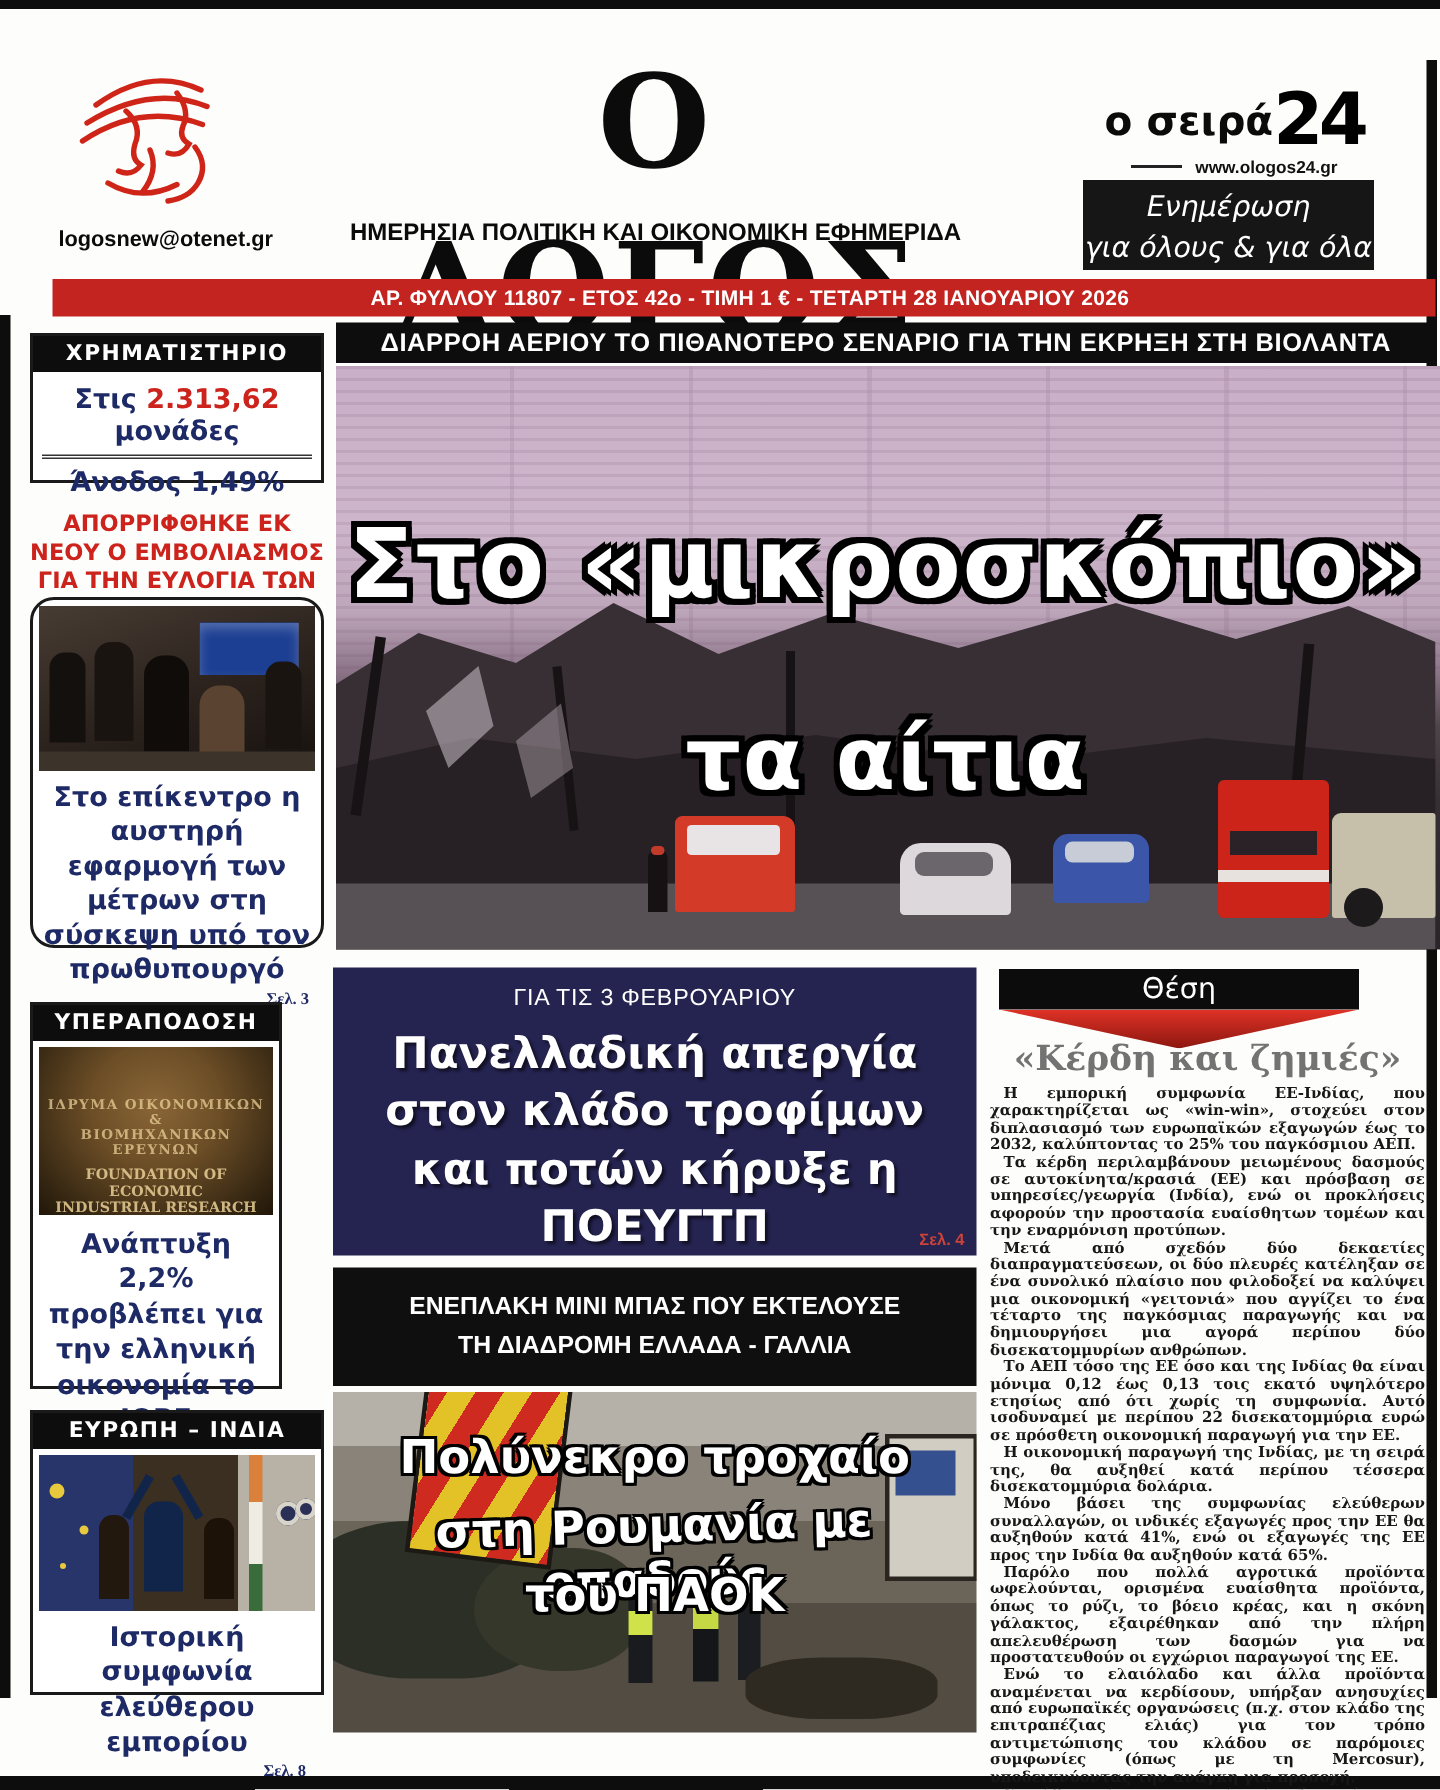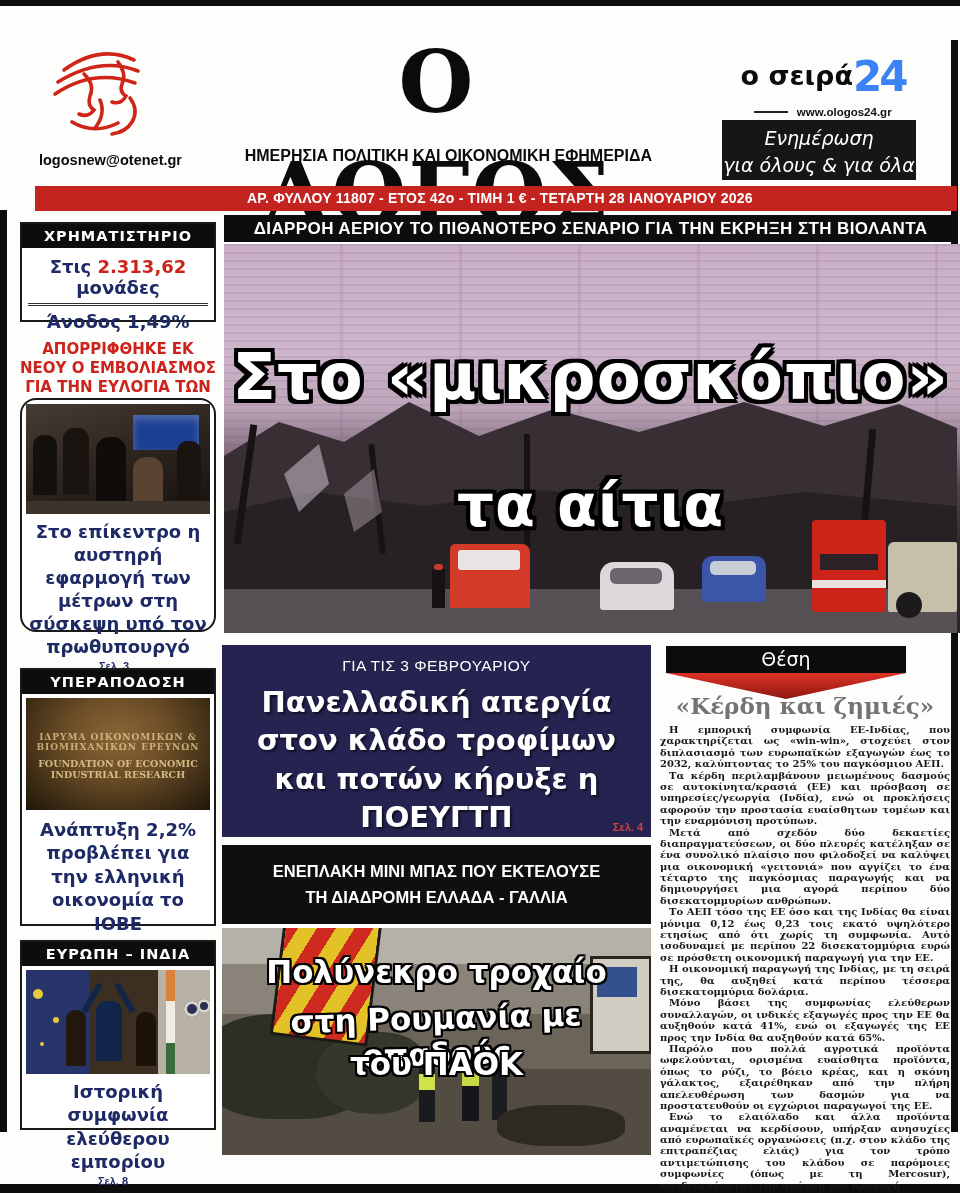--- a/index.html
+++ b/index.html
@@ -20,22 +20,22 @@
                 -4px 0 0 #000,4px 0 0 #000,0 -4px 0 #000,0 4px 0 #000,
                 -3px -3px 0 #000,3px 3px 0 #000,3px -3px 0 #000,-3px 3px 0 #000;}
   .outline-sm{color:#fff;
     text-shadow:-2px -2px 0 #000,2px -2px 0 #000,-2px 2px 0 #000,2px 2px 0 #000,
                 -2px 0 0 #000,2px 0 0 #000,0 -2px 0 #000,0 2px 0 #000;}
   .sidebox{border:2px solid #1a1a1a;background:#fff;}
   .sidebox-header{background:#0d0d0d;color:#fff;font-family:"DejaVu Sans",sans-serif;
     font-weight:bold;font-size:14.5px;text-align:center;line-height:24px;letter-spacing:1px;}
   .side-headline{font-family:"DejaVu Sans",sans-serif;font-weight:bold;color:#1e2a66;
     text-align:center;}
-  .pagenum{font-family:Liberation Sans, sans-serif;font-weight:bold;font-size:11px;
-    color:#1e2a66;text-align:center;}
+  .pagenum{font-family:Liberation Serif, serif;font-weight:bold;font-size:11px;
+    color:#1e2a66;text-align:right;}
   .opinion-body p{margin:0;text-indent:9px;text-align:justify;}
 </style>
 </head>
 <body>
 
 <div class="page">
 
   <div class="abs bar-black" style="left:0;top:0;width:960px;height:6px;"></div>
   <div class="abs bar-black" style="left:0;top:210px;width:7px;height:922px;"></div>
   <div class="abs bar-black" style="left:951px;top:40px;width:7px;height:1092px;"></div>
@@ -51,24 +51,24 @@
         <path d="M42 36 Q53 46 48 58 Q45 68 52 72 Q46 80 37 76"></path>
         <path d="M30 84 Q52 97 76 85"></path>
         <path d="M58 62 Q64 76 53 90"></path>
         <path d="M88 60 Q97 72 90 84 Q84 94 70 96"></path>
       </g>
     </svg>
   </div>
   <div class="abs b center" style="left:18px;top:152px;width:185px;font-size:14.5px;color:#0b0b0b;">logosnew@otenet.gr</div>
 
   <div class="abs serif b center" style="left:222px;top:26px;width:430px;height:112px;font-size:86px;line-height:112px;color:#0b0b0b;letter-spacing:2px;">Ο ΛΟΓΟΣ</div>
-  <div class="abs b center" style="left:222px;top:147px;width:430px;font-size:16px;color:#0b0b0b;text-align:right;">ΗΜΕΡΗΣΙΑ ΠΟΛΙΤΙΚΗ ΚΑΙ ΟΙΚΟΝΟΜΙΚΗ ΕΦΗΜΕΡΙΔΑ</div>
+  <div class="abs b center" style="left:222px;top:147px;width:430px;font-size:16px;color:#0b0b0b;">ΗΜΕΡΗΣΙΑ ΠΟΛΙΤΙΚΗ ΚΑΙ ΟΙΚΟΝΟΜΙΚΗ ΕΦΗΜΕΡΙΔΑ</div>
 
   <div class="abs" style="left:728px;top:52px;width:190px;height:62px;text-align:center;">
-    <span class="dsans b" style="font-size:27px;color:#0b0b0b;vertical-align:6px;">ο σειρά</span><span class="dsans b" style="font-size:42px;color:#3b82f6;letter-spacing:-3px;">24</span>
+    <span class="dsans b" style="font-size:27px;color:#0b0b0b;vertical-align:6px;">ο σειρά</span><span class="dsans b" style="font-size:48px;color:#000000;letter-spacing:-3px;">24</span>
   </div>
   <div class="abs" style="left:728px;top:102px;width:190px;text-align:center;">
     <span style="display:inline-block;width:34px;border-top:2px solid #222;vertical-align:3px;margin-right:4px;"></span>
     <span class="b" style="font-size:11.5px;color:#111;">www.ologos24.gr</span>
   </div>
   <div class="abs" style="left:722px;top:120px;width:194px;height:60px;background:#161616;color:#fff;text-align:center;
               font-family:'DejaVu Sans',sans-serif;font-style:italic;font-size:19px;line-height:1.42;padding-top:5px;box-sizing:border-box;">
     <div>Ενημέρωση</div>
     <div>για όλους &amp; για όλα</div>
   </div>
@@ -96,21 +96,21 @@
       <div style="position:absolute;left:20%;top:22%;width:26px;height:66px;background:#1a1410;border-radius:11px 11px 0 0;"></div>
       <div style="position:absolute;left:38%;top:30%;width:30px;height:64px;background:#0f0c0a;border-radius:13px 13px 0 0;"></div>
       <div style="position:absolute;left:58%;top:48%;width:30px;height:50px;background:#5a4431;border-radius:13px 13px 0 0;"></div>
       <div style="position:absolute;left:82%;top:34%;width:24px;height:58px;background:#191410;border-radius:10px 10px 0 0;"></div>
       <div style="position:absolute;left:0;bottom:0;width:100%;height:12%;background:#3c332b;"></div>
     </div>
     <div class="side-headline" style="margin:6px 4px 0 4px;font-size:18px;line-height:1.28;">Στο επίκεντρο η αυστηρή εφαρμογή των μέτρων στη σύσκεψη υπό τον πρωθυπουργό</div>
     <div class="pagenum" style="margin:2px 8px 0 0;">Σελ. 3</div>
   </div>
 
-  <div class="abs sidebox" style="left:20px;top:668px;width:196px;height:258px;box-sizing:border-box;">
+  <div class="abs sidebox" style="left:20px;top:668px;width:168px;height:258px;box-sizing:border-box;">
     <div class="sidebox-header" style="height:24px;">ΥΠΕΡΑΠΟΔΟΣΗ</div>
     <div style="position:relative;margin:4px;height:112px;background:radial-gradient(ellipse at 50% 35%,#8a6637 0%,#6b4d26 40%,#3a2a14 78%,#201608 100%);overflow:hidden;color:#e9cf96;font-family:'DejaVu Serif',serif;font-weight:bold;text-align:center;">
       <div style="margin-top:34px;font-size:9px;opacity:.75;letter-spacing:1px;">ΙΔΡΥΜΑ ΟΙΚΟΝΟΜΙΚΩΝ &amp;</div>
       <div style="font-size:9px;opacity:.75;letter-spacing:1px;">ΒΙΟΜΗΧΑΝΙΚΩΝ ΕΡΕΥΝΩΝ</div>
       <div style="margin-top:6px;font-size:9.5px;opacity:.85;">FOUNDATION OF ECONOMIC</div>
       <div style="font-size:9.5px;opacity:.85;">INDUSTRIAL RESEARCH</div>
     </div>
     <div class="side-headline" style="margin:8px 6px 0 6px;font-size:18px;line-height:1.3;">Ανάπτυξη 2,2% προβλέπει για την ελληνική οικονομία το ΙΟΒΕ</div>
     <div class="pagenum" style="margin:3px 8px 0 0;">Σελ. 5</div>
   </div>
@@ -209,21 +209,21 @@
   <div class="abs" style="left:658px;top:640px;width:294px;height:545px;">
     <div style="position:absolute;left:8px;top:6px;width:240px;height:27px;background:#0c0c0c;color:#fff;text-align:center;
                 font-size:19px;line-height:27px;font-family:'DejaVu Sans',sans-serif;">Θέση</div>
     <div style="position:absolute;left:8px;top:33px;width:240px;height:26px;background:linear-gradient(180deg,#e03226 0%,#8c1710 100%);
                 clip-path:polygon(0 0,100% 0,50% 100%);"></div>
     <div class="serif b center" style="position:absolute;left:0;top:52px;width:294px;font-size:23px;color:#737373;">«Κέρδη και ζημιές»</div>
     <div class="opinion-body serif b" style="position:absolute;left:2px;top:84px;width:290px;font-size:10px;line-height:1.14;color:#181818;">
       <p>Η εμπορική συμφωνία ΕΕ-Ινδίας, που χαρακτηρίζεται ως «win-win», στοχεύει στον διπλασιασμό των ευρωπαϊκών εξαγωγών έως το 2032, καλύπτοντας το 25% του παγκόσμιου ΑΕΠ.</p>
       <p>Τα κέρδη περιλαμβάνουν μειωμένους δασμούς σε αυτοκίνητα/κρασιά (ΕΕ) και πρόσβαση σε υπηρεσίες/γεωργία (Ινδία), ενώ οι προκλήσεις αφορούν την προστασία ευαίσθητων τομέων και την εναρμόνιση προτύπων.</p>
       <p>Μετά από σχεδόν δύο δεκαετίες διαπραγματεύσεων, οι δύο πλευρές κατέληξαν σε ένα συνολικό πλαίσιο που φιλοδοξεί να καλύψει μια οικονομική «γειτονιά» που αγγίζει το ένα τέταρτο της παγκόσμιας παραγωγής και να δημιουργήσει μια αγορά περίπου δύο δισεκατομμυρίων ανθρώπων.</p>
-      <p>Το ΑΕΠ τόσο της ΕΕ όσο και της Ινδίας θα είναι μόνιμα 0,12 έως 0,23 τοις εκατό υψηλότερο ετησίως από ότι χωρίς τη συμφωνία. Αυτό ισοδυναμεί με περίπου 22 δισεκατομμύρια ευρώ σε πρόσθετη οικονομική παραγωγή για την ΕΕ.</p>
+      <p>Το ΑΕΠ τόσο της ΕΕ όσο και της Ινδίας θα είναι μόνιμα 0,12 έως 0,13 τοις εκατό υψηλότερο ετησίως από ότι χωρίς τη συμφωνία. Αυτό ισοδυναμεί με περίπου 22 δισεκατομμύρια ευρώ σε πρόσθετη οικονομική παραγωγή για την ΕΕ.</p>
       <p>Η οικονομική παραγωγή της Ινδίας, με τη σειρά της, θα αυξηθεί κατά περίπου τέσσερα δισεκατομμύρια δολάρια.</p>
       <p>Μόνο βάσει της συμφωνίας ελεύθερων συναλλαγών, οι ινδικές εξαγωγές προς την ΕΕ θα αυξηθούν κατά 41%, ενώ οι εξαγωγές της ΕΕ προς την Ινδία θα αυξηθούν κατά 65%.</p>
       <p>Παρόλο που πολλά αγροτικά προϊόντα ωφελούνται, ορισμένα ευαίσθητα προϊόντα, όπως το ρύζι, το βόειο κρέας, και η σκόνη γάλακτος, εξαιρέθηκαν από την πλήρη απελευθέρωση των δασμών για να προστατευθούν οι εγχώριοι παραγωγοί της ΕΕ.</p>
       <p>Ενώ το ελαιόλαδο και άλλα προϊόντα αναμένεται να κερδίσουν, υπήρξαν ανησυχίες από ευρωπαϊκές οργανώσεις (π.χ. στον κλάδο της επιτραπέζιας ελιάς) για τον τρόπο αντιμετώπισης του κλάδου σε παρόμοιες συμφωνίες (όπως με τη Mercosur), υποδεικνύοντας την ανάγκη για προσοχή.</p>
       <p>Σε κάθε περίπτωση  μια νέα μέρα ξημερώνει και τα αποτελέσματα της ...οσονούπω θα φανούν.</p>
 
     </div>
   </div>
 
 </div>

